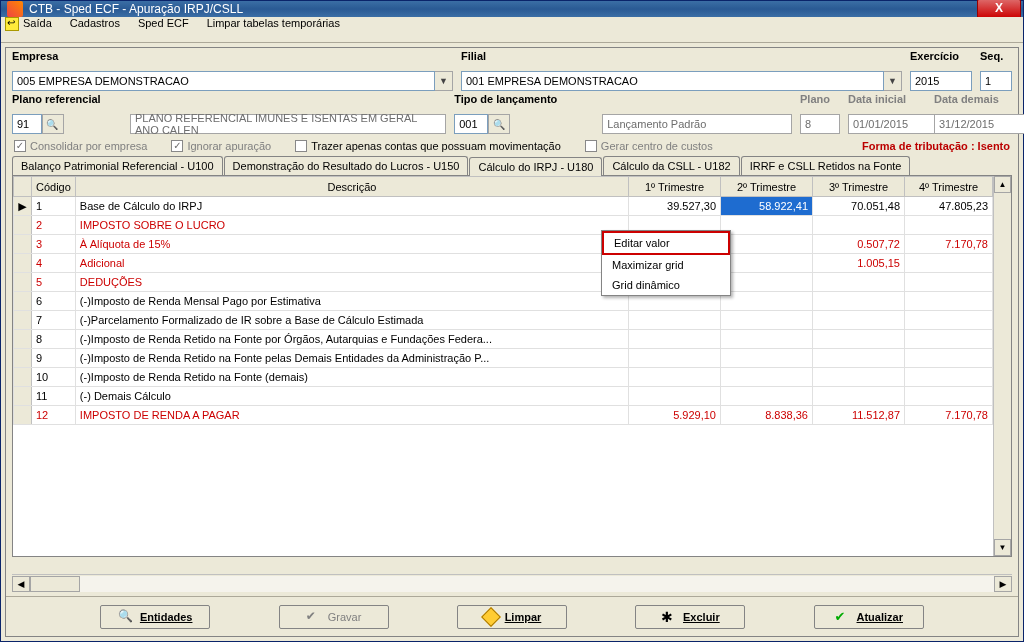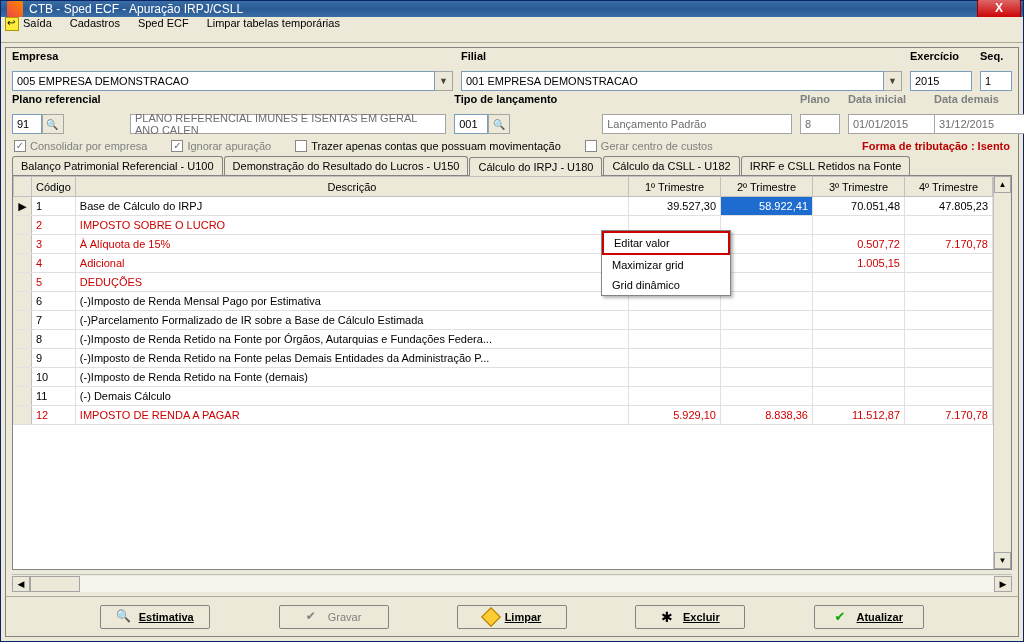--- a/index.html
+++ b/index.html
@@ -27,21 +27,21 @@
   .combo .arrow { width: 18px; height: 20px; border: 1px solid #a5a5a5; border-left: none; background: #ece9d8; text-align: center; font-size: 9px; line-height: 18px; color: #444; cursor: pointer; }
   .lookup-btn { width: 22px; height: 20px; border: 1px solid #a5a5a5; background: #ece9d8; display: flex; align-items: center; justify-content: center; font-size: 10px; cursor: pointer; }
   .check-row { display: flex; gap: 24px; align-items: center; padding: 4px 8px; font-size: 11px; color: #808080; }
   .check-row .cb { display: flex; align-items: center; gap: 4px; }
   .check-row .cb.dark { color: #000; }
   .check-row .chk { width:12px; height:12px; border:1px solid #888; background:#fff; font-size:10px; line-height:10px; text-align:center; color:#6d6d6d; }
   .check-row .status { margin-left: auto; color: #b00; font-weight: bold; }
   .tabs { display: flex; padding: 0 6px; font-size: 11px; }
   .tab { padding: 3px 8px; border: 1px solid #848484; border-bottom: none; background: #ece9d8; margin-right: 1px; border-radius: 3px 3px 0 0; cursor: pointer; white-space: nowrap; }
   .tab.active { background: #ece9d8; position: relative; top: 1px; z-index: 2; }
-  .grid-wrap { flex: 1; margin: 0 6px 4px 6px; border: 1px solid #848484; background: #fff; overflow: hidden; position: relative; }
+  .grid-wrap { flex: 1; margin: 0 6px 17px 6px; border: 1px solid #848484; background: #fff; overflow: hidden; position: relative; }
   table { border-collapse: collapse; width: 100%; font-size: 11px; }
   th { background: #ece9d8; border: 1px solid #c0c0c0; padding: 3px 4px; font-weight: normal; text-align: center; height: 20px; }
   td { border: 1px solid #e0e0e0; padding: 2px 4px; height: 19px; }
   td.codigo { text-align: left; width: 38px; }
   td.desc { text-align: left; }
   td.num { text-align: right; width: 88px; }
   tr.red td { color: #c00; }
   tr.selected td:nth-child(5) { background: #1e6cd0; color: #fff; }
   .row-marker { width: 18px; text-align: center; background: #ece9d8; border-right: 1px solid #c0c0c0; }
   .ctxmenu { position: absolute; top: 54px; left: 588px; width: 130px; background: #fff; border: 1px solid #848484; box-shadow: 2px 2px 3px rgba(0,0,0,0.3); z-index: 10; }
@@ -324,21 +324,21 @@
     <div class="scrollbar-bottom">
       <div class="btn">◀</div>
       <div class="thumb"></div>
       <div class="track"></div>
       <div class="btn">▶</div>
     </div>
 
     <div class="footer">
       <div class="fbtn">
           <span class="ico ico-search"></span>
-          <b><u>Estimativa</u></b>
+          <b><u>Entidades</u></b>
         </div>
       <div class="fbtn disabled">
           <span class="ico ico-save"></span>
           <span>Gravar</span>
         </div>
       <div class="fbtn">
           <span class="ico ico-clear"></span>
           <b><u>Limpar</u></b>
         </div>
       <div class="fbtn">

